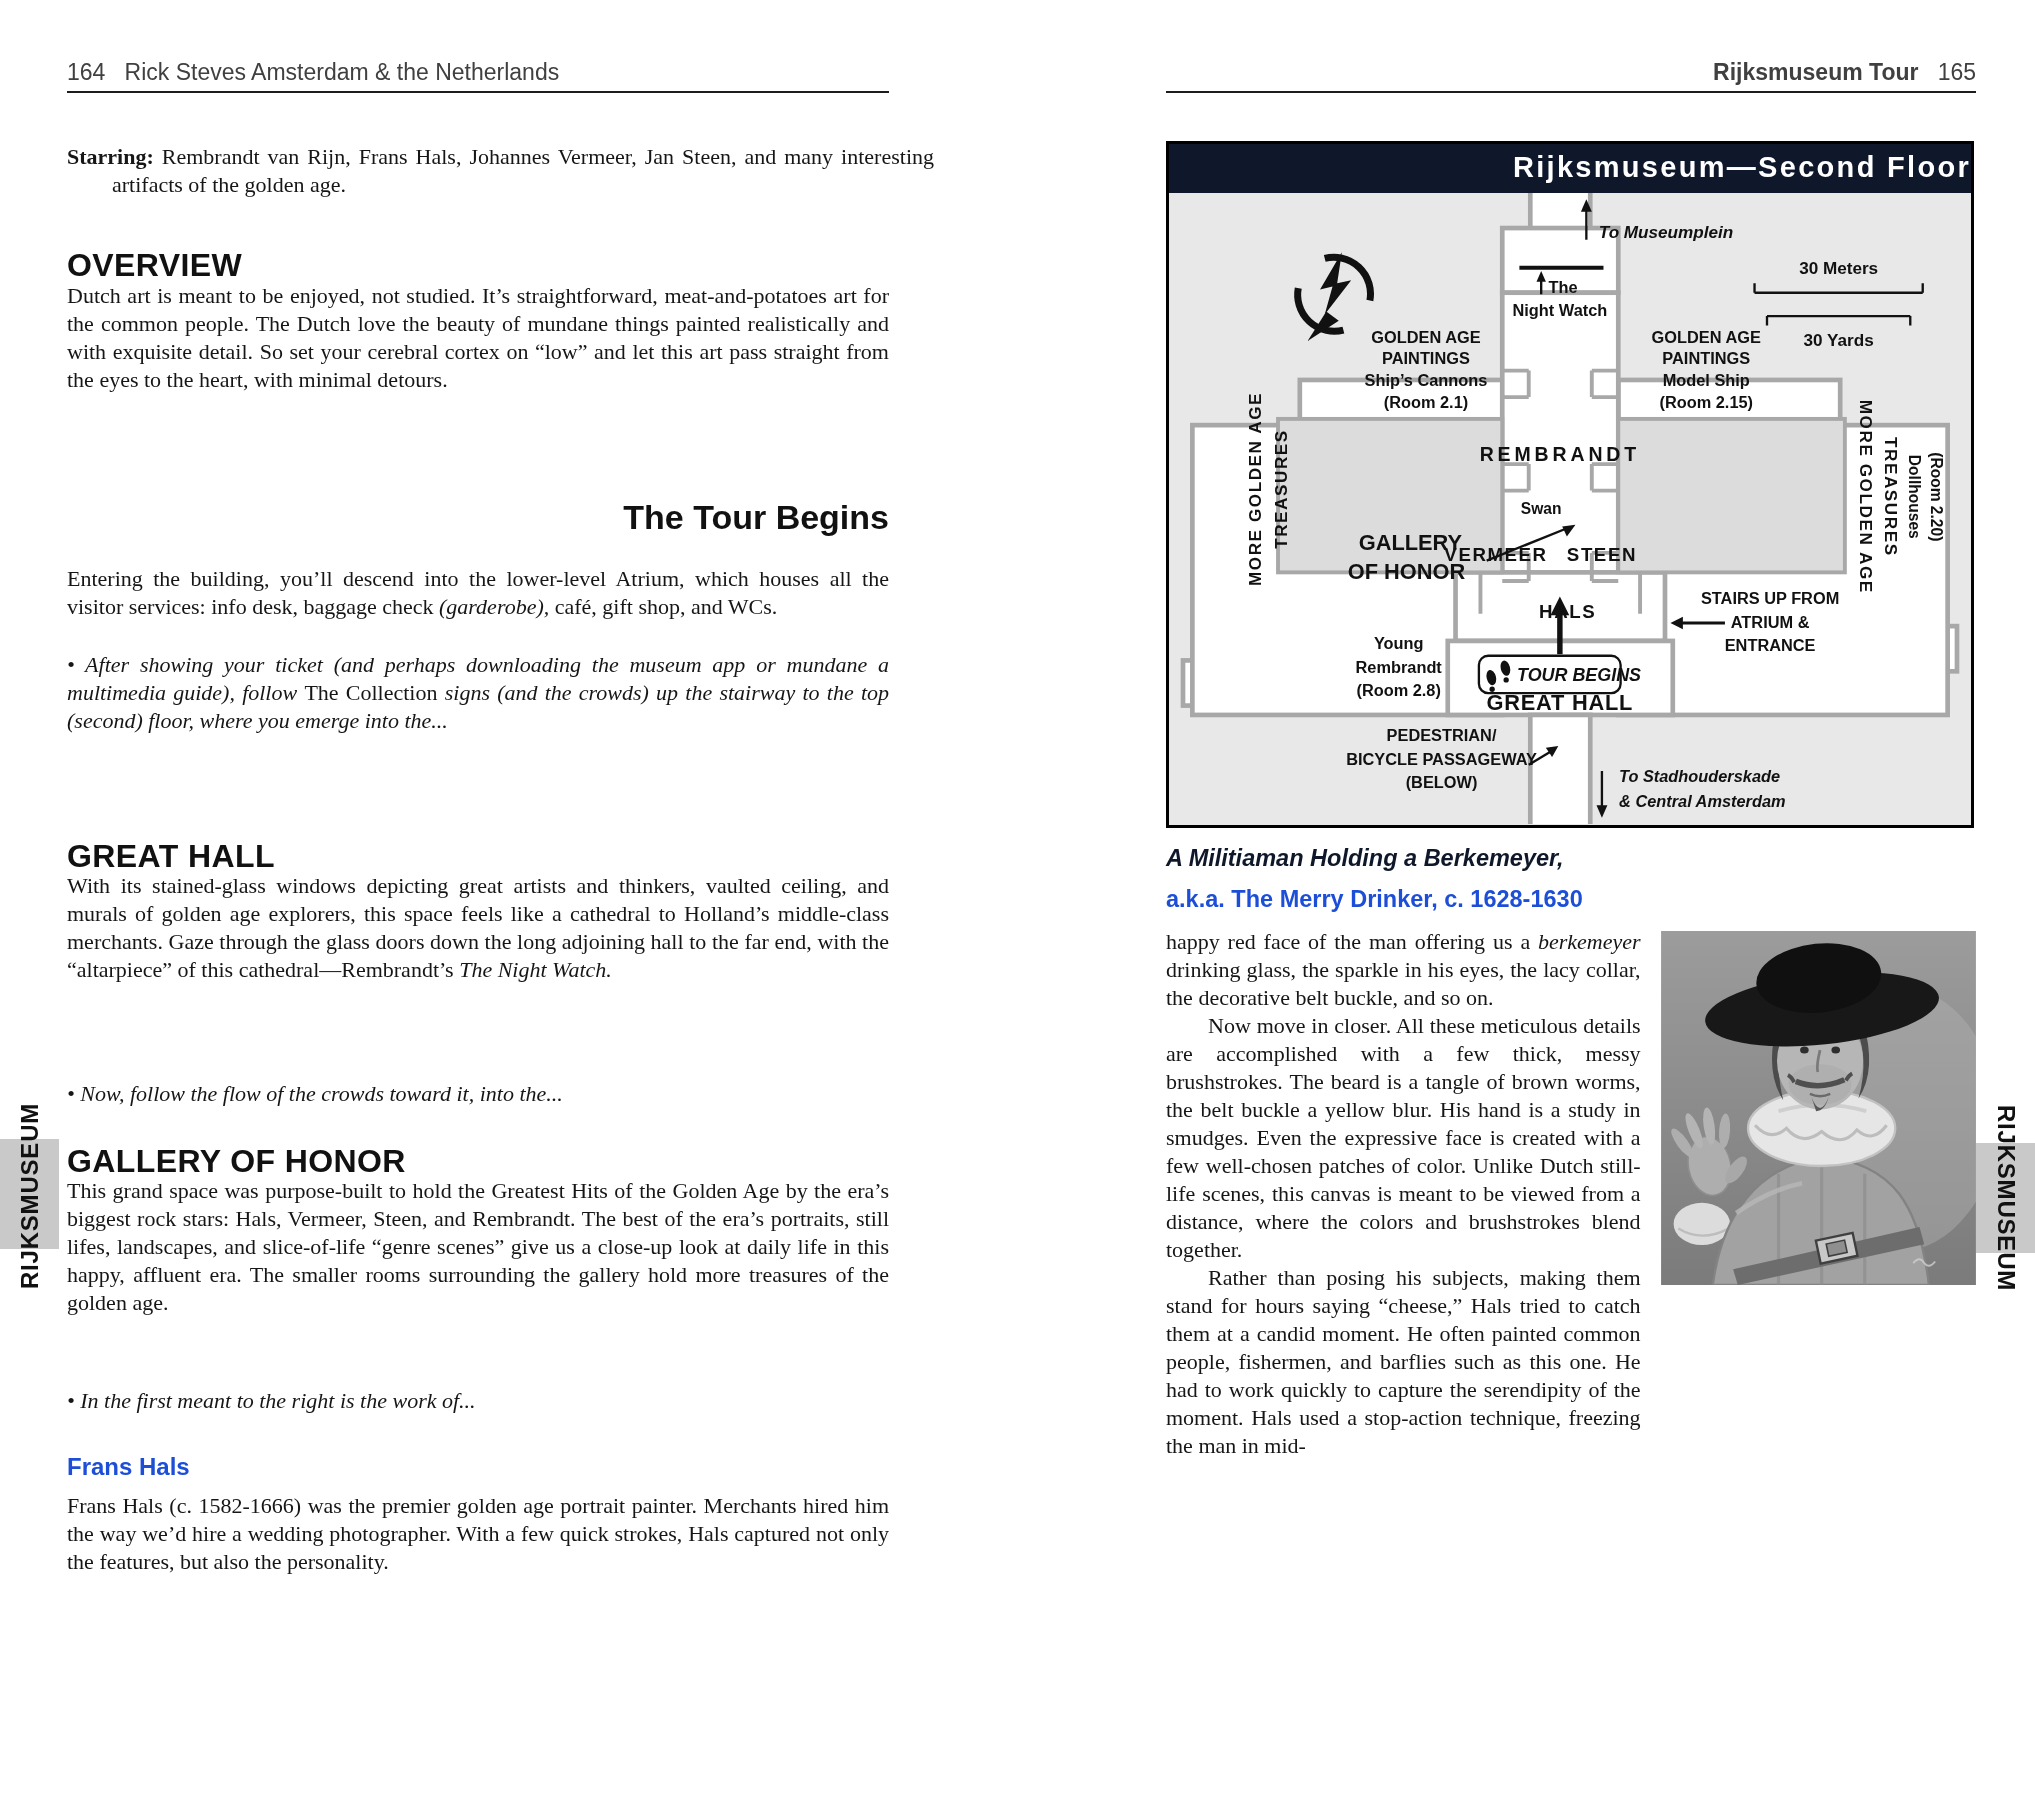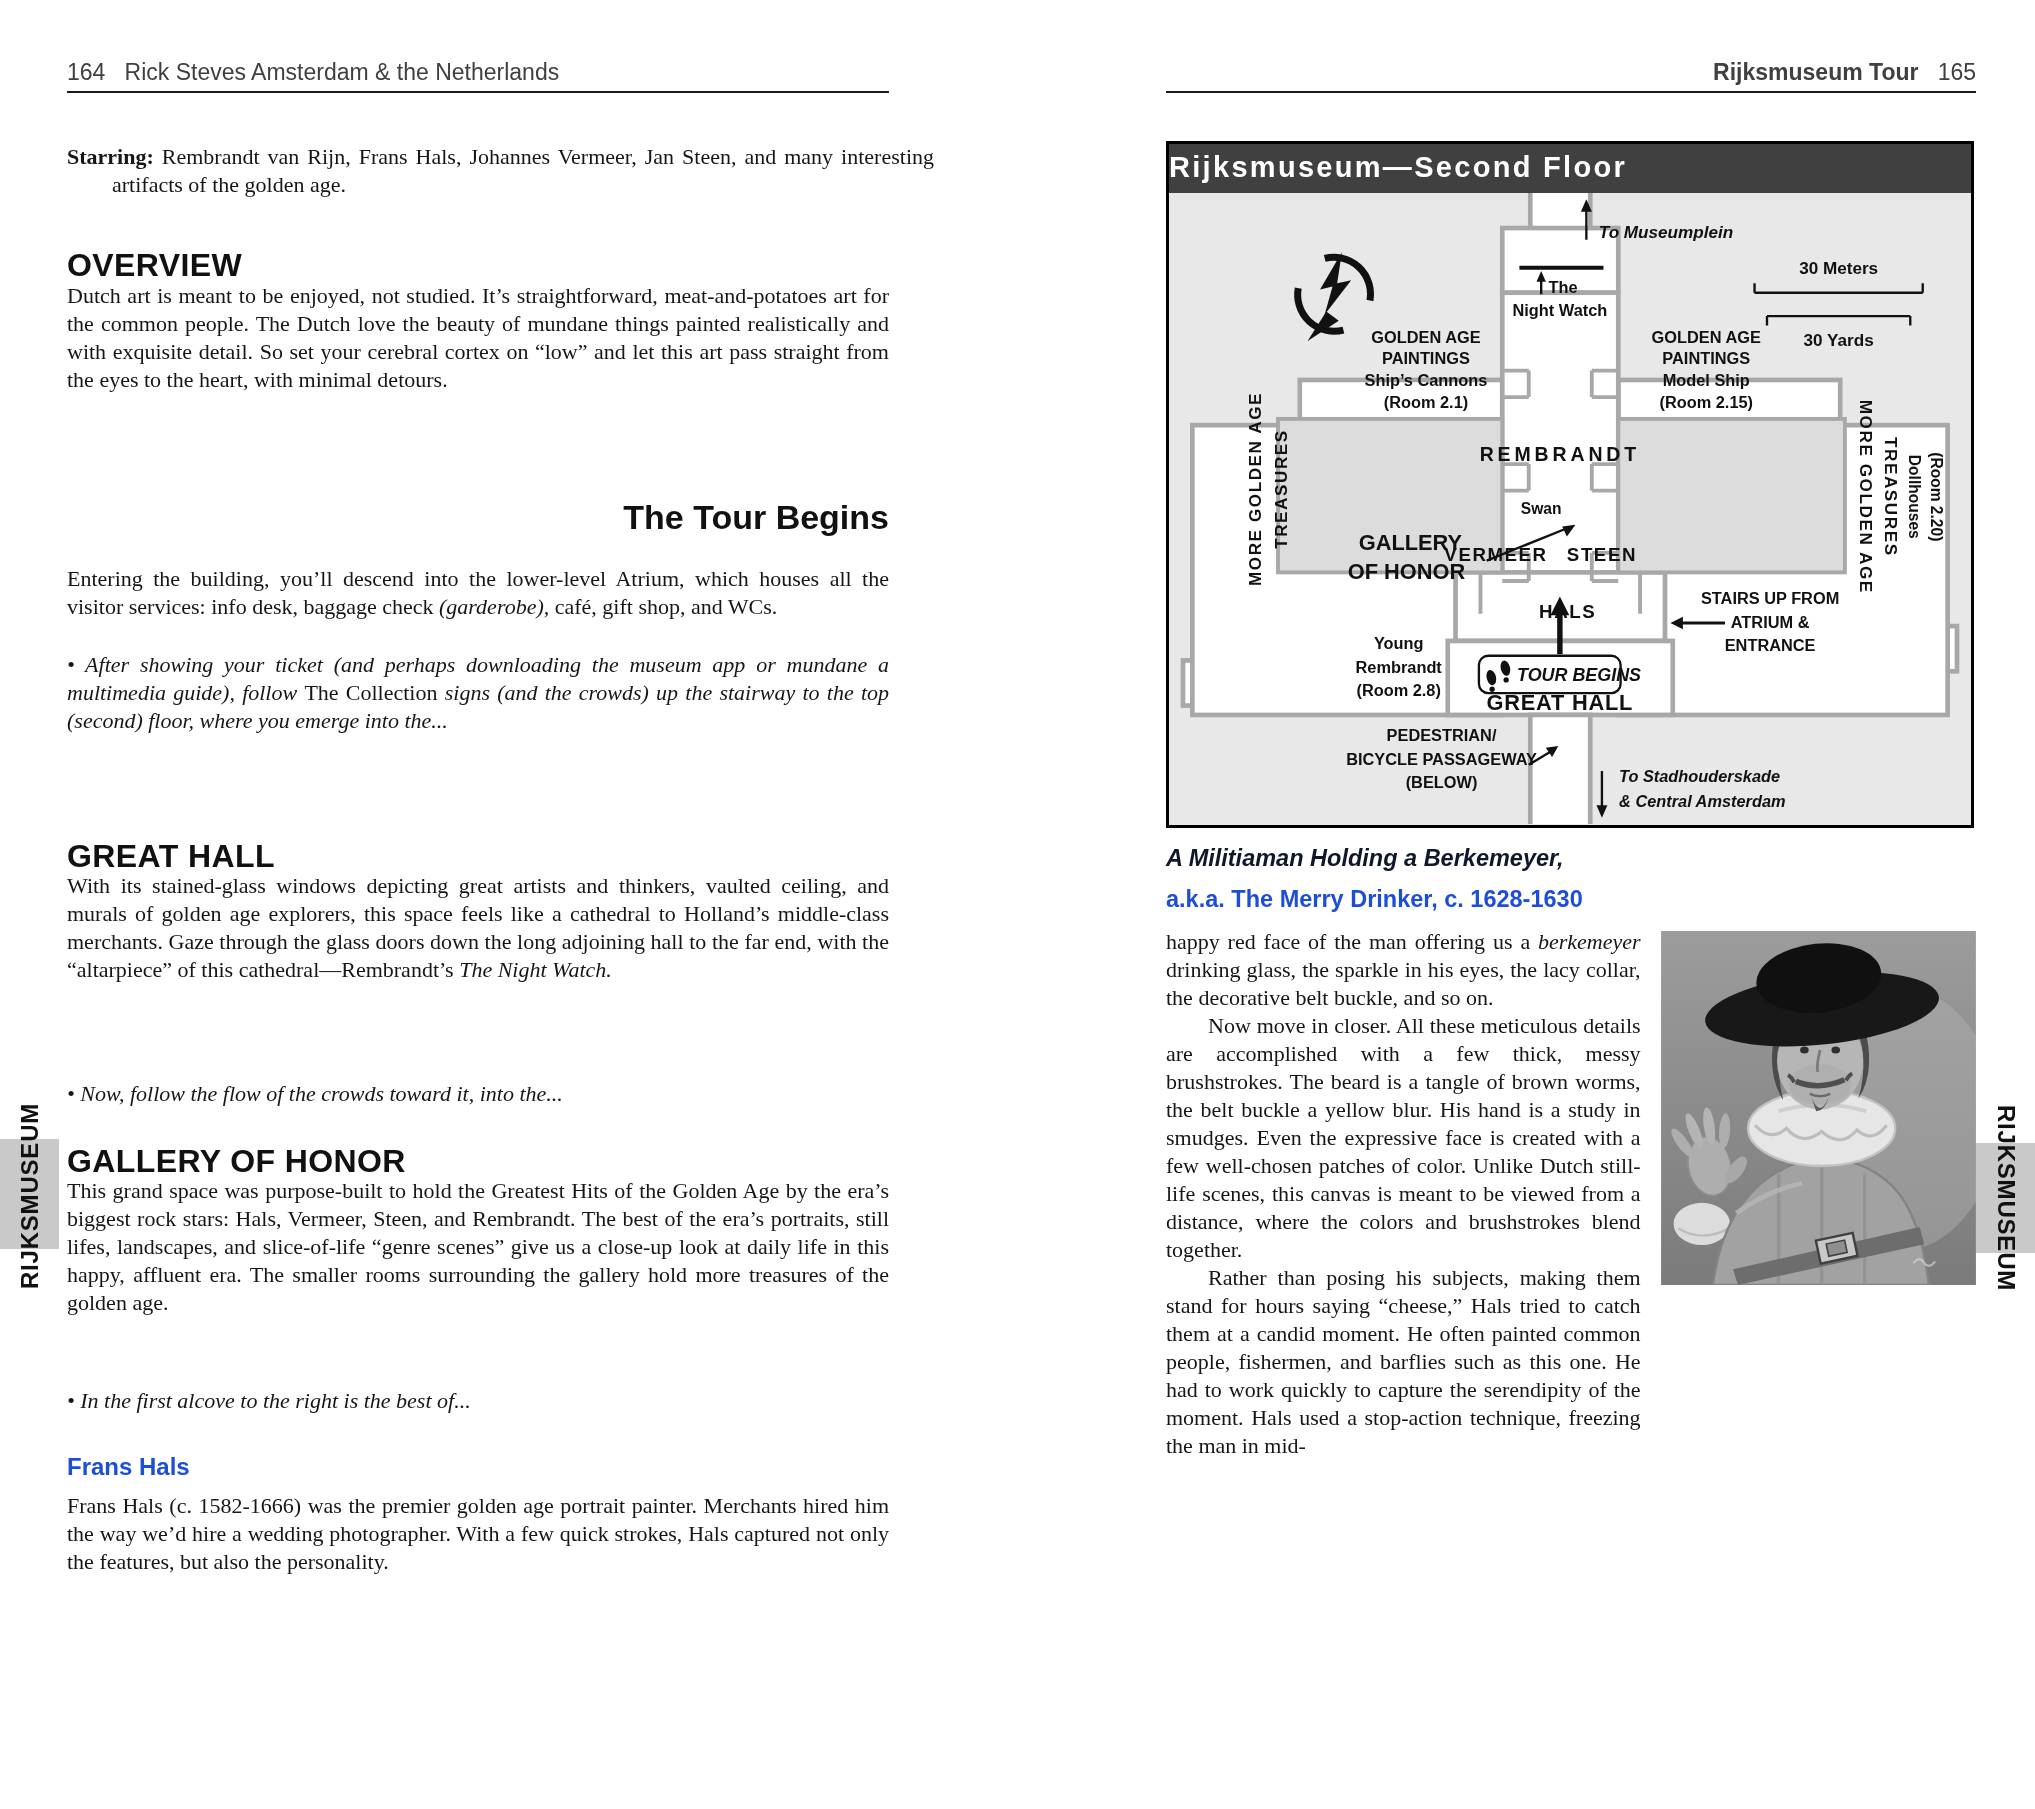--- a/index.html
+++ b/index.html
@@ -23,22 +23,22 @@
   .hcaps{font-family:"Liberation Sans",sans-serif;font-weight:bold;font-size:32px;letter-spacing:0.4px;color:#111;margin:0;}
   .hcenter{font-family:"Liberation Sans",sans-serif;font-weight:bold;font-size:34px;text-align:right;color:#111;margin:0;}
   .hit{font-family:"Liberation Sans",sans-serif;font-weight:bold;font-style:italic;font-size:23.5px;color:#0f172a;margin:0;}
   .hb{font-family:"Liberation Sans",sans-serif;font-weight:bold;font-size:23.5px;color:#1d4ed8;margin:0;}
   
   .col-left{left:67px;width:822px;}
   .col-right{left:1166px;width:810px;}
   
   .map{position:absolute;left:1166px;top:141px;width:808px;height:687px;
        border:3.1px solid #000;box-sizing:border-box;background:#e8e8e8;overflow:hidden;}
-  .map-title{height:49px;background:#404040;color:#fff;font-family:"Liberation Sans",sans-serif;
-       font-weight:bold;font-size:29px;letter-spacing:2.3px;text-align:left;line-height:47px;}
+  .map-title{height:49px;background:#0f172a;color:#fff;font-family:"Liberation Sans",sans-serif;
+       font-weight:bold;font-size:29px;letter-spacing:2.3px;text-align:right;line-height:47px;}
   .map svg{display:block;}
   .mt{font-family:"Liberation Sans",sans-serif;font-weight:bold;fill:#111;}
   .mi{font-family:"Liberation Sans",sans-serif;font-weight:bold;font-style:italic;fill:#111;}
   
   .tab{position:absolute;background:#c9c9c9;}
   .tab-label{position:absolute;font-family:"Liberation Sans",sans-serif;font-weight:bold;
        font-size:24px;letter-spacing:0.8px;white-space:nowrap;color:#111;}
   
   .float-box{float:right;display:block;width:315px;height:481px;margin-left:20.4px;margin-top:3.1px;}
 </style>
@@ -71,21 +71,21 @@
 </p>
 
 <h2 class="abs col-left hcaps" style="top:838px;">GREAT HALL</h2>
 <p class="abs col-left bodytxt" style="top:872px;">
   <span>With its stained-glass windows depicting great artists and thinkers, vaulted ceiling, and murals of golden age explorers, this space feels like a cathedral to Holland’s middle-class merchants. Gaze through the glass doors down the long adjoining hall to the far end, with the “altarpiece” of this cathedral—Rembrandt’s </span><span class="it">The Night Watch.</span>
 </p>
 <p class="abs col-left bodytxt it" style="top:1080px;">• Now, follow the flow of the crowds toward it, into the...</p>
 
 <h2 class="abs col-left hcaps" style="top:1143px;">GALLERY OF HONOR</h2>
 <p class="abs col-left bodytxt" style="top:1177px;">This grand space was purpose-built to hold the Greatest Hits of the Golden Age by the era’s biggest rock stars: Hals, Vermeer, Steen, and Rembrandt. The best of the era’s portraits, still lifes, landscapes, and slice-of-life “genre scenes” give us a close-up look at daily life in this happy, affluent era. The smaller rooms surrounding the gallery hold more treasures of the golden age.</p>
-<p class="abs col-left bodytxt it" style="top:1387px;">• In the first alcove to the right is the best of...</p>
+<p class="abs col-left bodytxt it" style="top:1387px;">• In the first meant to the right is the work of...</p>
 
 <h2 class="abs col-left hb" style="top:1453px;font-size:24px;">Frans Hals</h2>
 <p class="abs col-left bodytxt" style="top:1492px;">Frans Hals (c. 1582-1666) was the premier golden age portrait painter. Merchants hired him the way we’d hire a wedding photographer. With a few quick strokes, Hals captured not only the features, but also the personality.</p>
 
 <div class="tab" style="left:0;top:1139px;width:59px;height:110px;"></div>
 <span class="tab-label" style="left:30px;top:1196px;transform:translate(-50%,-50%) rotate(-90deg);">RIJKSMUSEUM</span>
 
 <div class="map">
   <div class="map-title">Rijksmuseum—Second Floor</div>
   <svg width="802" height="631" viewBox="0 0 1030 810" preserveAspectRatio="none">

